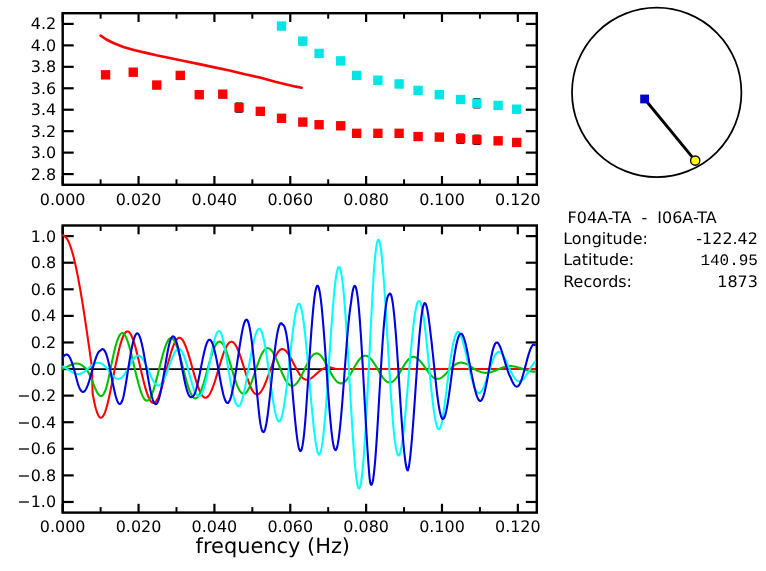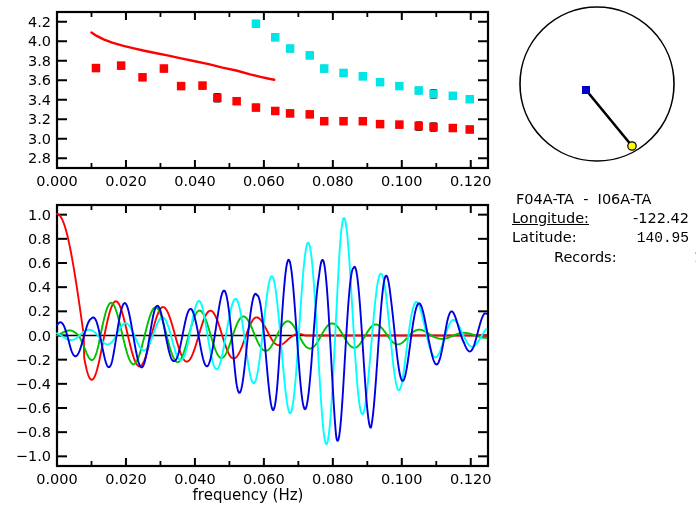--- a/index.html
+++ b/index.html
@@ -8,21 +8,21 @@
   .root{position:absolute;left:0;top:0;width:696px;height:519px;}
   svg{display:block;}
   .txtpanel{position:absolute;left:512px;top:190px;width:184px;
             font-family:"DejaVu Sans","Liberation Sans",sans-serif;
             font-size:14.5px;line-height:19px;color:#000;letter-spacing:0px;}
   .txtpanel .row{white-space:pre;}
   .hdr{margin-left:4px;}
   .lbl{display:inline-block;}
   .val{display:inline-block;text-align:right;}
   .xlabel{position:absolute;left:0;top:486px;width:496px;text-align:center;
-          font-size:15px;font-family:"DejaVu Sans","Liberation Sans",sans-serif;}
+          font-size:19px;font-family:"DejaVu Sans","Liberation Sans",sans-serif;}
 </style>
 </head>
 <body>
 
 <div class="root">
 
   <svg id="fig" width="696" height="519">
       <g>
         <rect x="57" y="12" width="431" height="156" fill="none" stroke="#000000" stroke-width="2.2"></rect>
         <line x1="57" y1="168" x2="57" y2="160" stroke="#000000" stroke-width="2"></line>
@@ -297,19 +297,19 @@
       <g>
         <circle cx="597" cy="84" r="77" fill="none" stroke="#000000" stroke-width="1.6"></circle>
         <line x1="586" y1="90" x2="632" y2="146" stroke="#000000" stroke-width="2.6"></line>
         <rect x="582" y="86" width="8" height="8" fill="#0000c8" stroke="none"></rect>
         <circle cx="632" cy="146" r="4.2" fill="#ffff00" stroke="#000" stroke-width="1.2"></circle>
       </g>
     </svg>
 
   <div class="txtpanel">
     <div class="row hdr">F04A-TA  -  I06A-TA</div>
-    <div class="row"><span class="lbl" style="width: 82px; text-decoration: underline;">Longitude:</span><span class="val" style="width: 95px;">-122.42</span></div>
+    <div class="row"><span class="lbl" style="width: 82px;">Longitude:</span><span class="val" style="width: 95px;">-122.42</span></div>
     <div class="row"><span class="lbl" style="width: 82px;">Latitude:</span><span class="val" style="width: 95px; font-family: Liberation Mono, monospace;">140.95</span></div>
-    <div class="row"><span class="lbl" style="width: 82px; margin-left: 42px;">Records:</span><span class="val" style="width: 95px;">1873</span></div>
+    <div class="row"><span class="lbl" style="width: 82px;">Records:</span><span class="val" style="width: 95px;">1873</span></div>
   </div>
 
   <div class="xlabel">frequency (Hz)</div>
 </div>
 
 </body></html>

